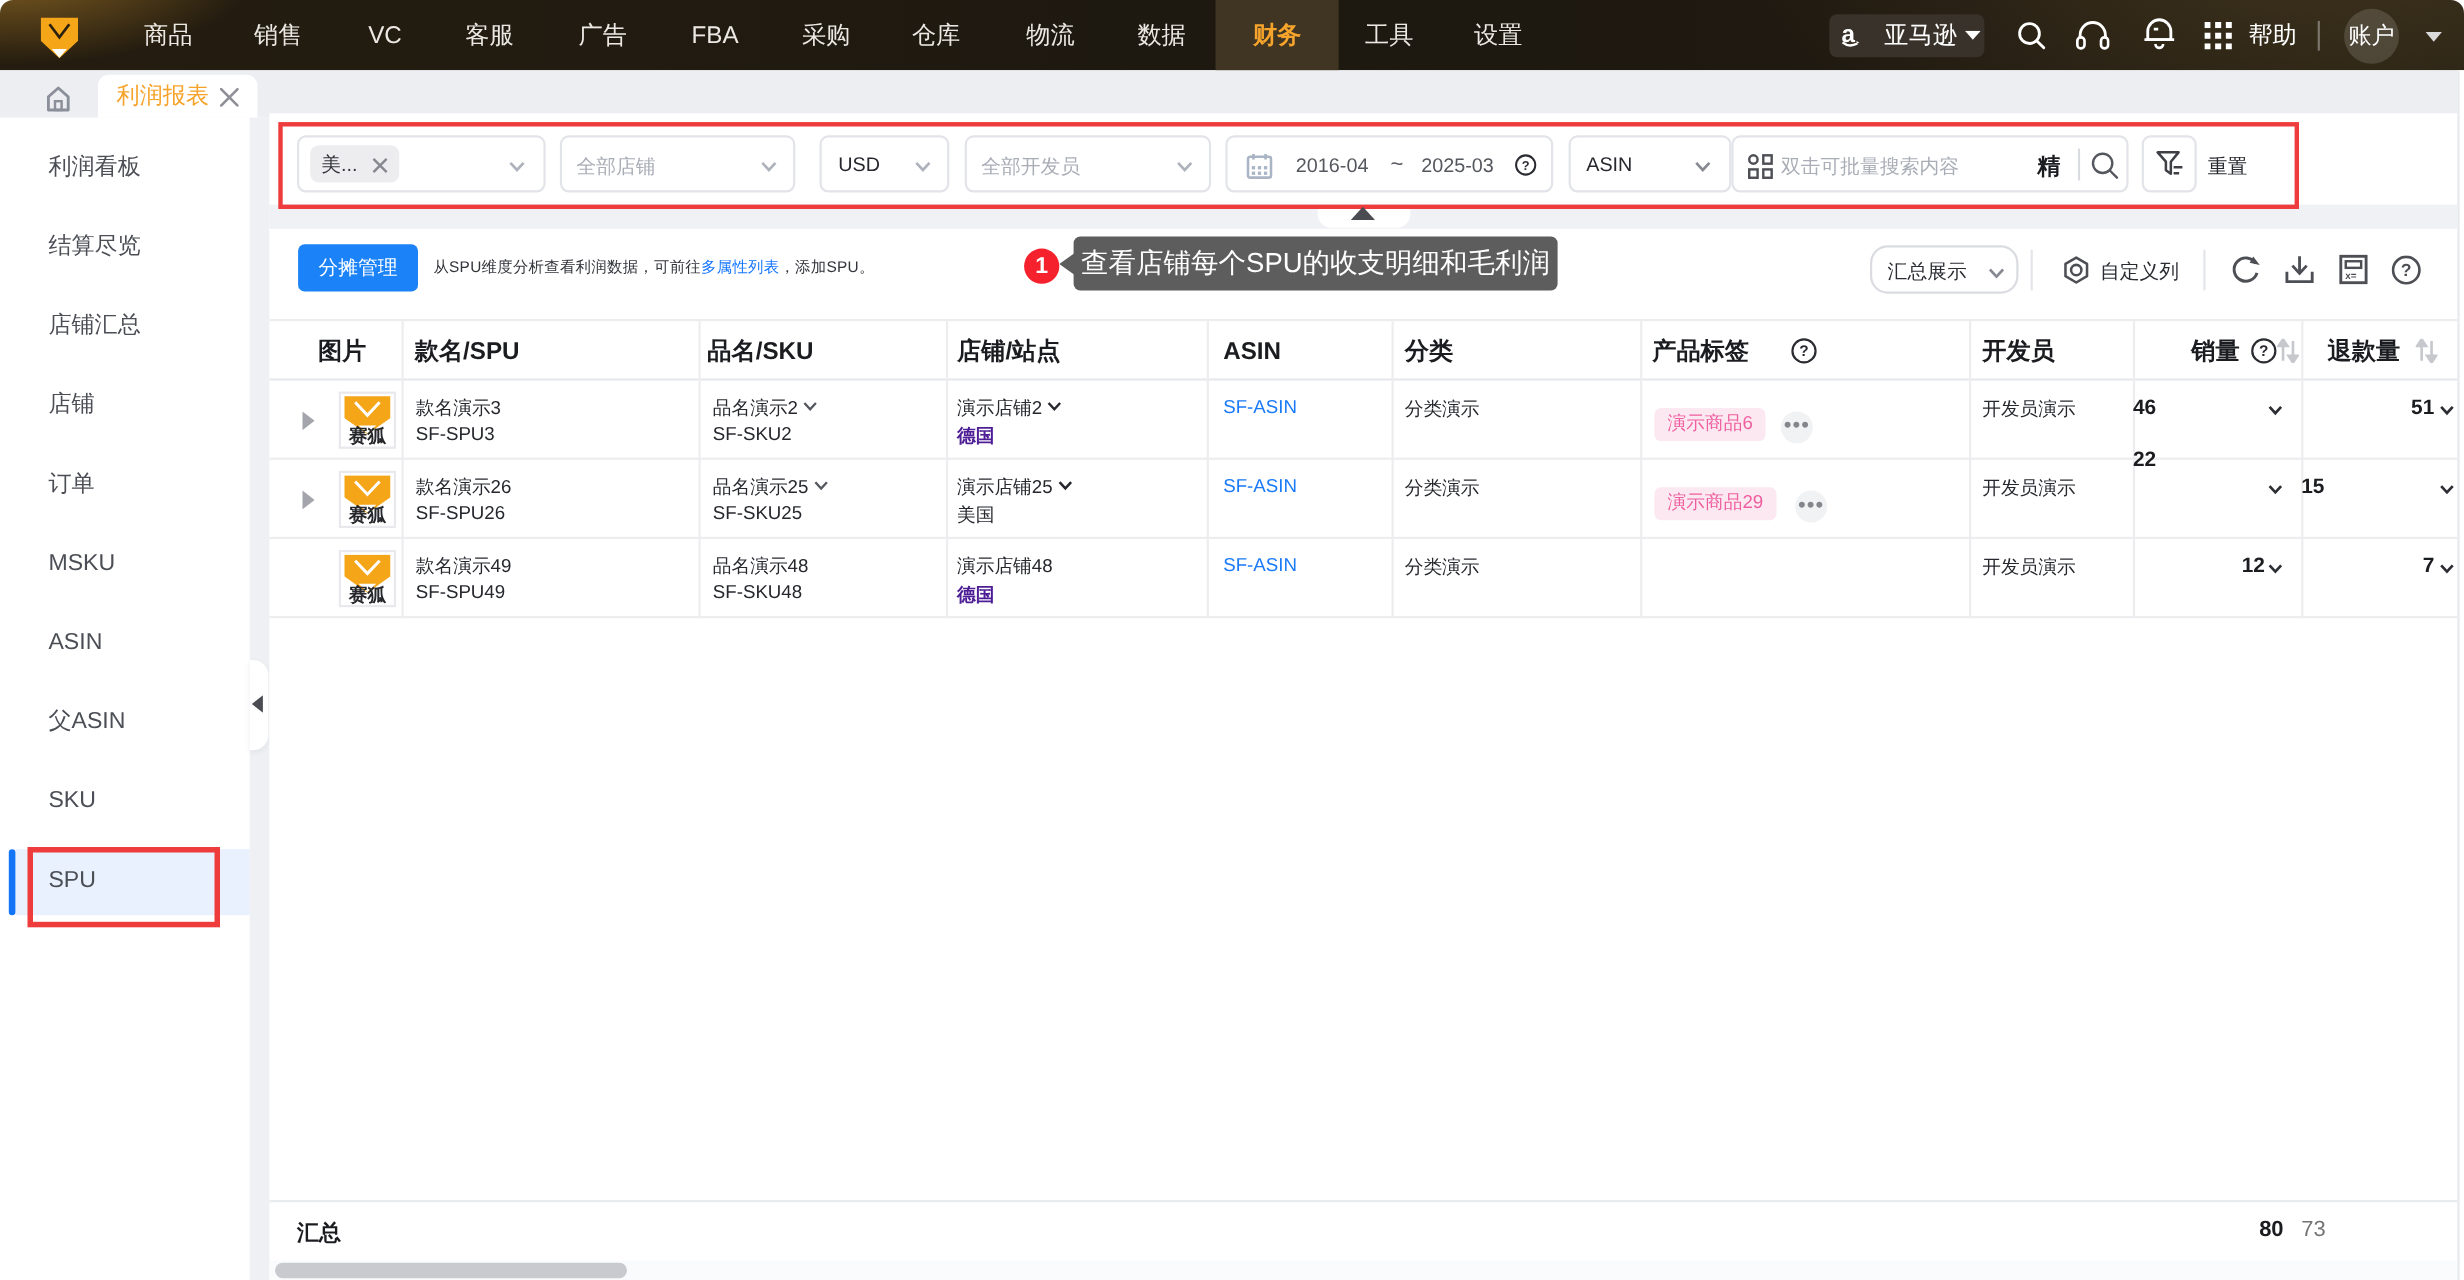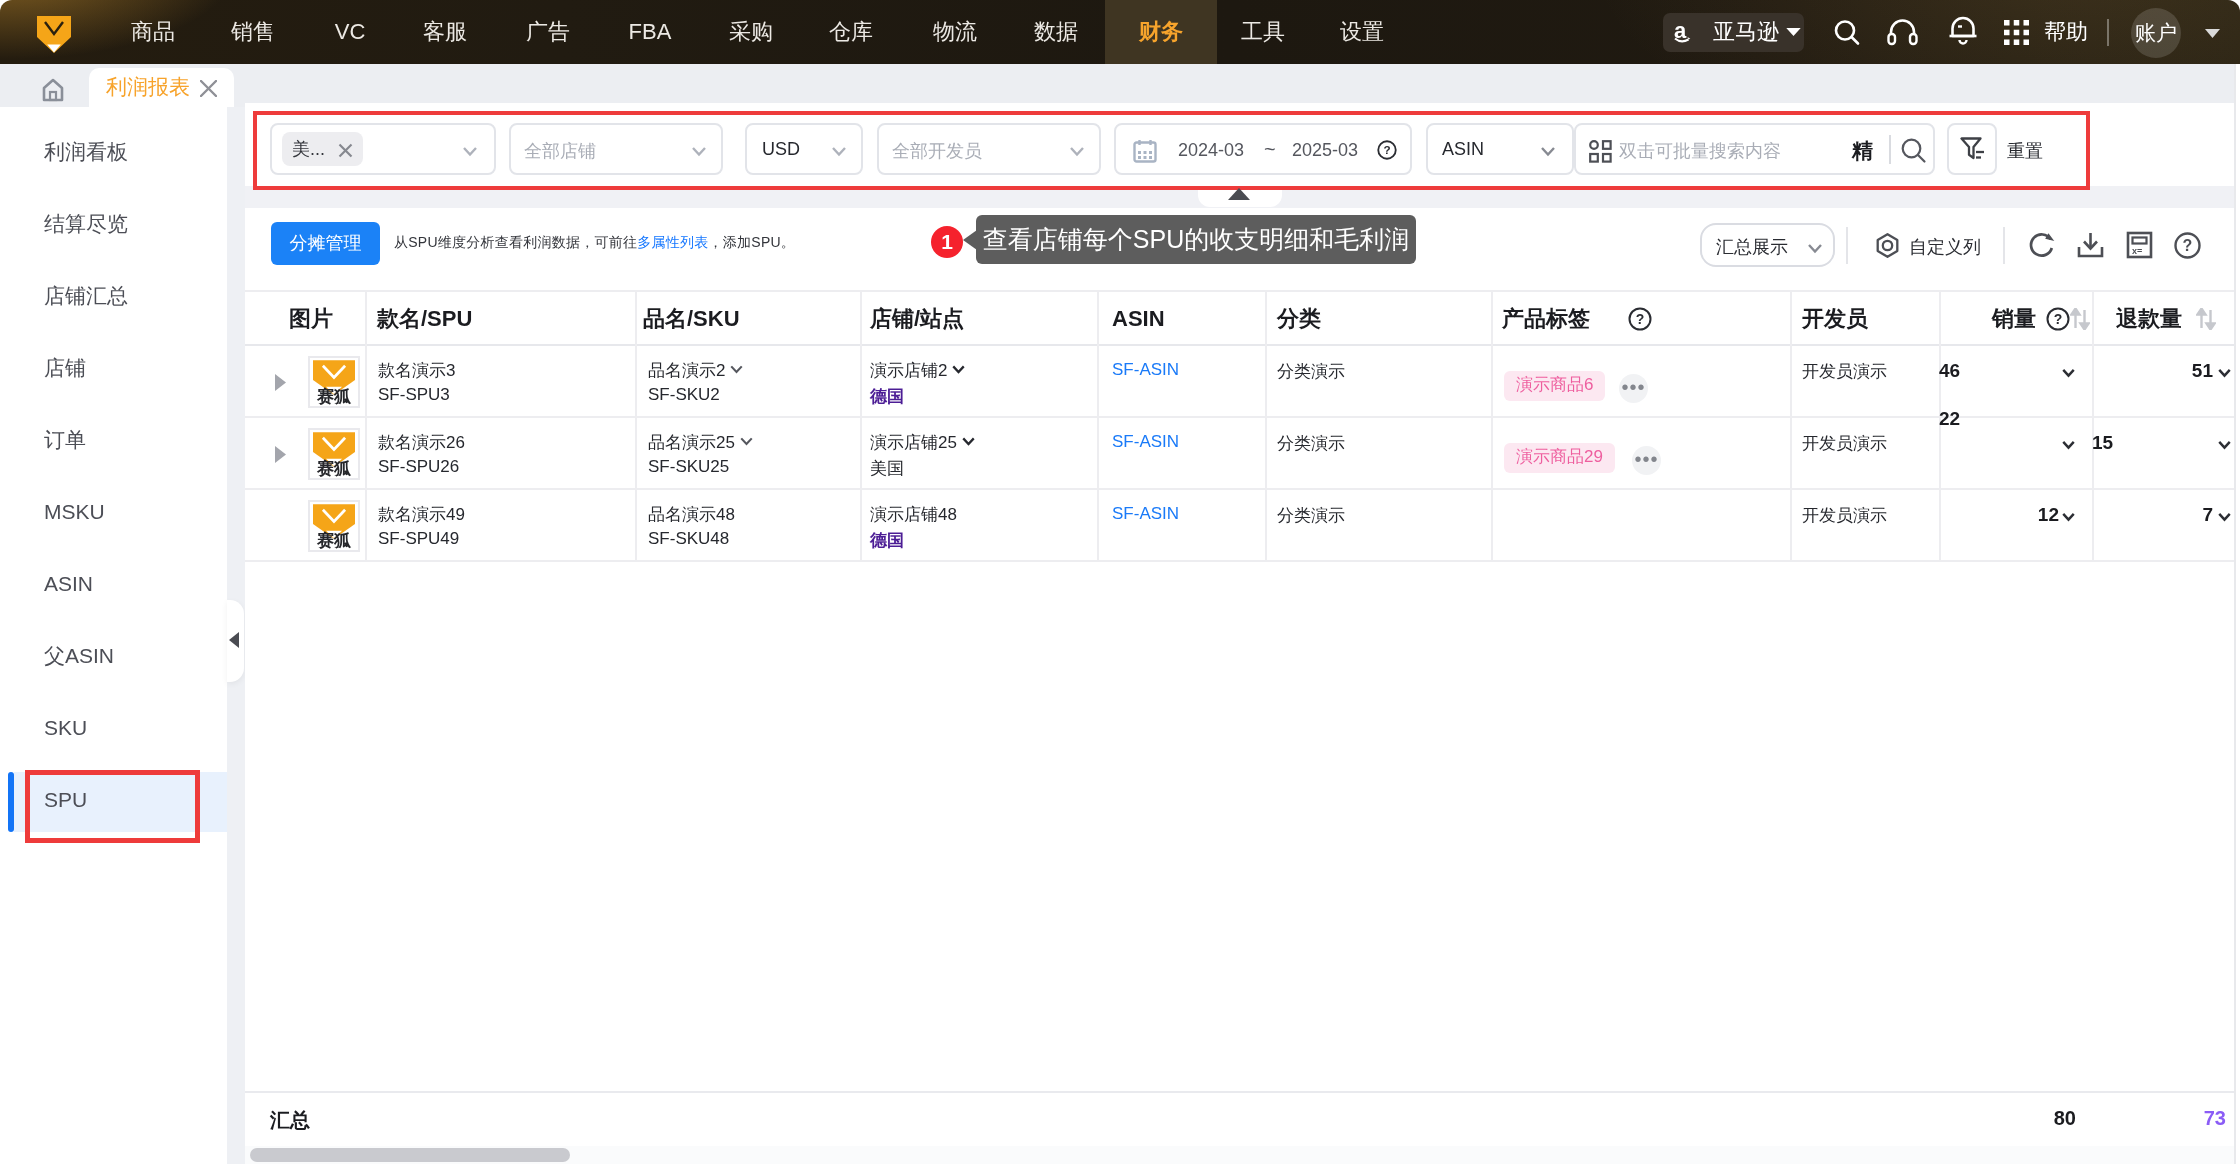--- a/index.html
+++ b/index.html
@@ -195,21 +195,21 @@
     <line x1="17.5" y1="1" x2="17.5" y2="6" stroke="#a9b4c4" stroke-width="2.4"></line>
     <g fill="#a9b4c4">
         <rect x="5" y="12" width="3" height="3"></rect>
         <rect x="10.5" y="12" width="3" height="3"></rect>
         <rect x="16" y="12" width="3" height="3"></rect>
         <rect x="5" y="17" width="3" height="3"></rect>
         <rect x="10.5" y="17" width="3" height="3"></rect>
         <rect x="16" y="17" width="3" height="3"></rect>
       </g>
   </svg>
-  <span class="abs" style="left:62px;top:15px;font-size:18px;color:#55575e">2024-03</span>
+  <span class="abs" style="left:62px;top:15px;font-size:18px;color:#55575e">2016-04</span>
   <span class="abs" style="left:148px;top:13px;font-size:20px;color:#55575e">~</span>
   <span class="abs" style="left:176px;top:15px;font-size:18px;color:#55575e">2025-03</span>
   <svg class="abs" style="left:261px;top:15px" width="20" height="20" viewBox="0 0 24 24">
     <circle cx="12" cy="12" r="10.5" fill="none" stroke="#2a2c32" stroke-width="2.2"></circle>
     <text x="12" y="17" font-size="14" font-weight="700" fill="#2a2c32" text-anchor="middle" font-family="Liberation Sans">?</text>
   </svg>
 </div>
 <div class="fbox" style="left:1426px;width:148px">
   <span class="abs fdark" style="left:14px;top:14px">ASIN</span>
   <svg class="chev" style="right:16px;top:18px" viewBox="0 0 16 16">
@@ -428,16 +428,16 @@
     <polyline points="2,4.5 8,11 14,4.5" fill="none" stroke="#2c2e34" stroke-width="2.8"></polyline>
   </svg>
 <span class="abs num" style="left:2092px;top:504px;width:121px;text-align:right">7</span>
 <svg class="abs" style="left:2217px;top:510px" width="15" height="14" viewBox="0 0 16 16">
     <polyline points="2,4.5 8,11 14,4.5" fill="none" stroke="#2c2e34" stroke-width="2.8"></polyline>
   </svg>
 
 <div class="hline" style="left:245px;top:1091px;width:1989px;background:#e9eaee"></div>
 <span class="abs" style="left:270px;top:1107px;font-size:20px;font-weight:700;color:#1b1c20">汇总</span>
 <span class="abs" style="left:1939px;top:1107px;width:137px;text-align:right;font-size:20px;font-weight:700;color:#1b1c20">80</span>
-<span class="abs" style="left:2092px;top:1107px;width:134px;text-align:right;font-size:20px;font-weight:700;color:#8b5cf6">73</span>
+<span class="abs" style="left:2092px;top:1107px;width:134px;font-size:20px;font-weight:400;color:#737373">73</span>
 <div class="abs" style="left:245px;top:1146px;width:1989px;height:18px;background:#fafbfc"></div>
 <div class="abs" style="left:250px;top:1148px;width:320px;height:14px;background:#c9cacf;border-radius:7px"></div>
 <div class="abs" style="left:2234px;top:64px;width:6px;height:1100px;background:#fff;border-left:2px solid #e8e9ec"></div>
 
 </body></html>

